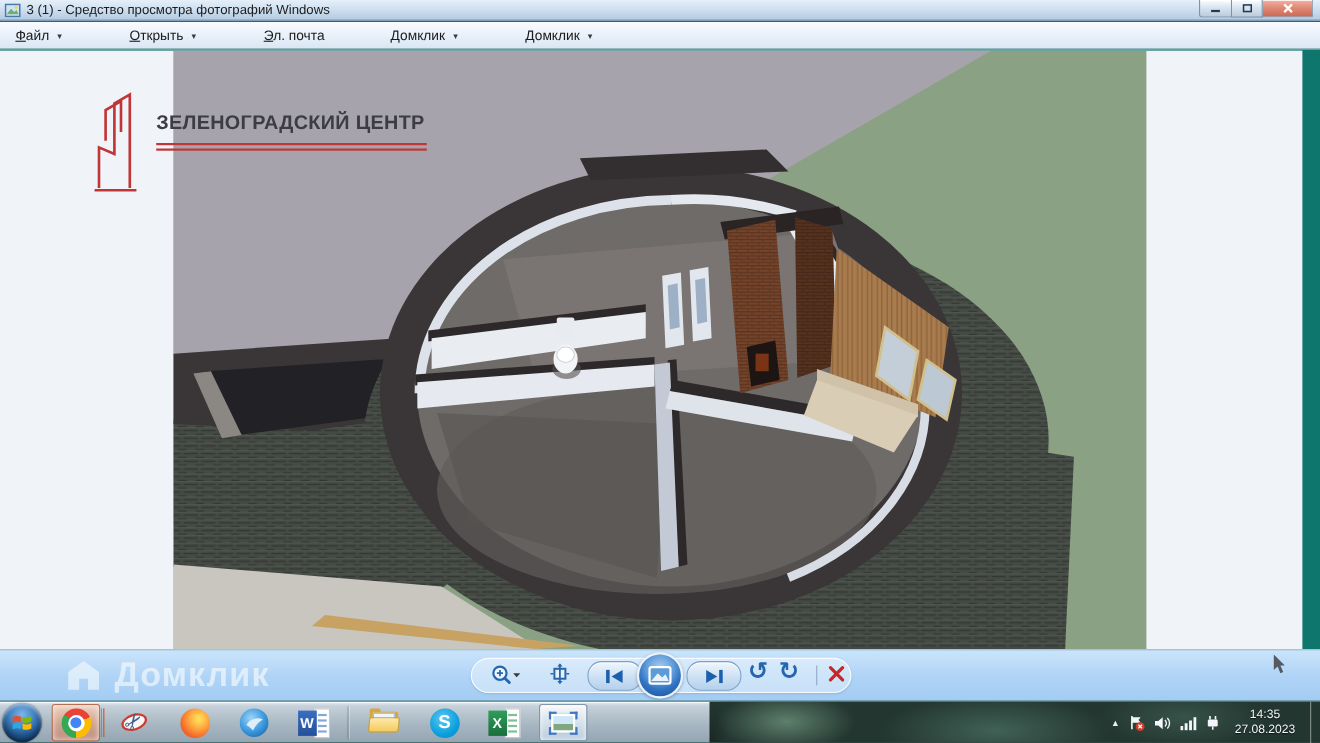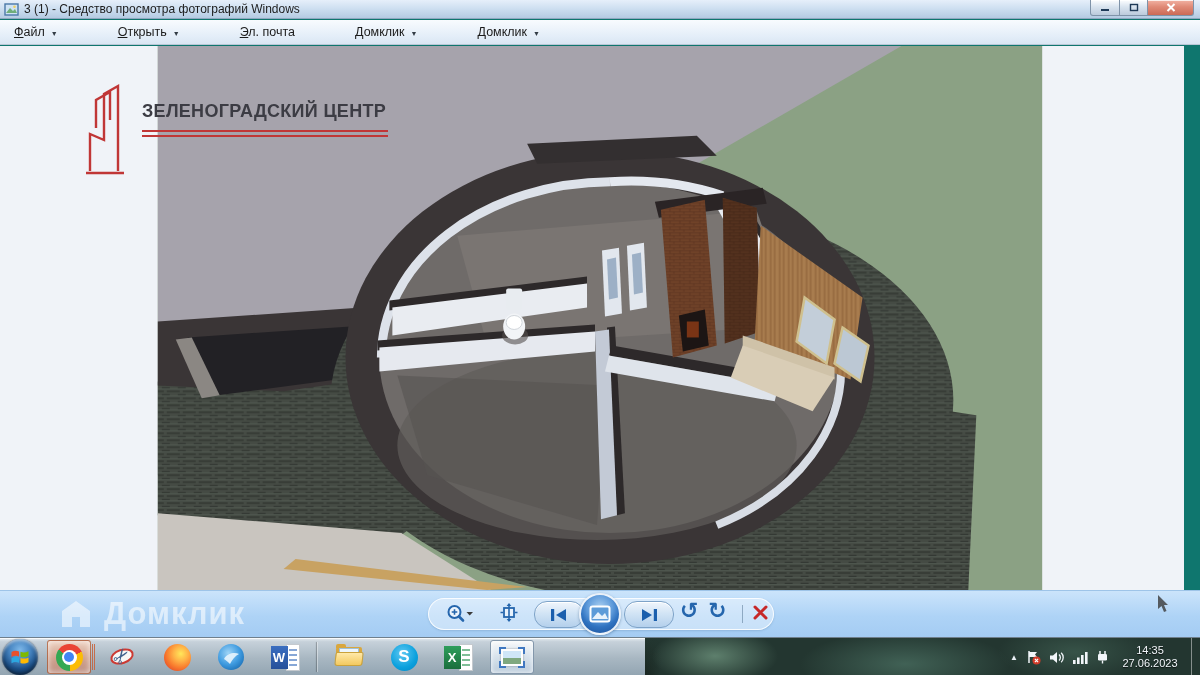--- a/index.html
+++ b/index.html
@@ -453,19 +453,19 @@
         <rect x="8" y="4" width="2.6" height="9" fill="#f2f6fa"></rect>
         <rect x="12" y="1" width="2.6" height="12" fill="#f2f6fa"></rect>
       </svg>
       <svg width="13" height="14" viewBox="0 0 13 14">
         <path d="M4,4 V1 M9,4 V1" stroke="#f2f6fa" stroke-width="1.5"></path>
         <rect x="2" y="4" width="9" height="6.5" rx="1.2" fill="#f2f6fa"></rect>
         <path d="M6.5,10.5 v3" stroke="#f2f6fa" stroke-width="1.4"></path>
       </svg>
       <div class="clock">
         <div>14:35</div>
-        <div>27.06.2023</div>
+        <div>27.08.2023</div>
       </div>
       <div class="show-desktop"></div>
     </div>
   </div>
 
 </div>
 
 </body></html>

